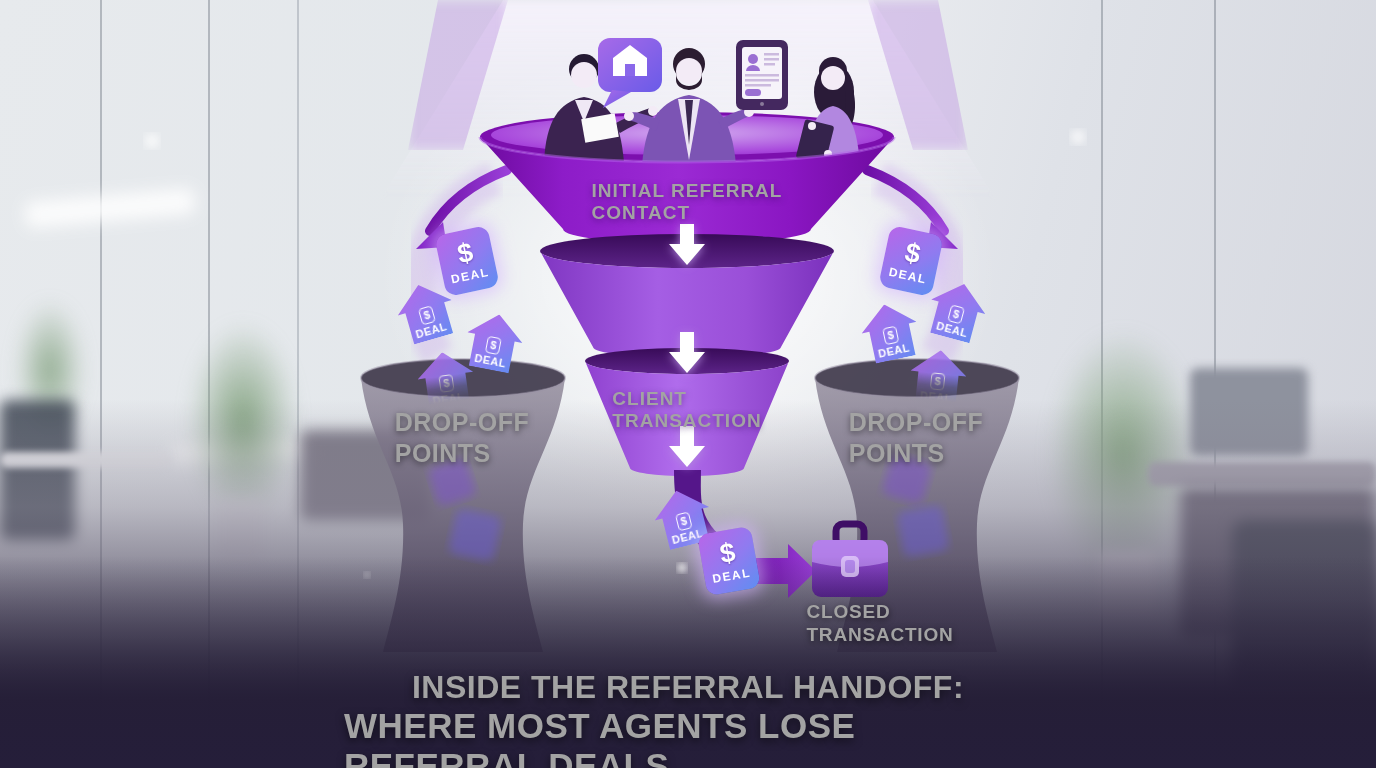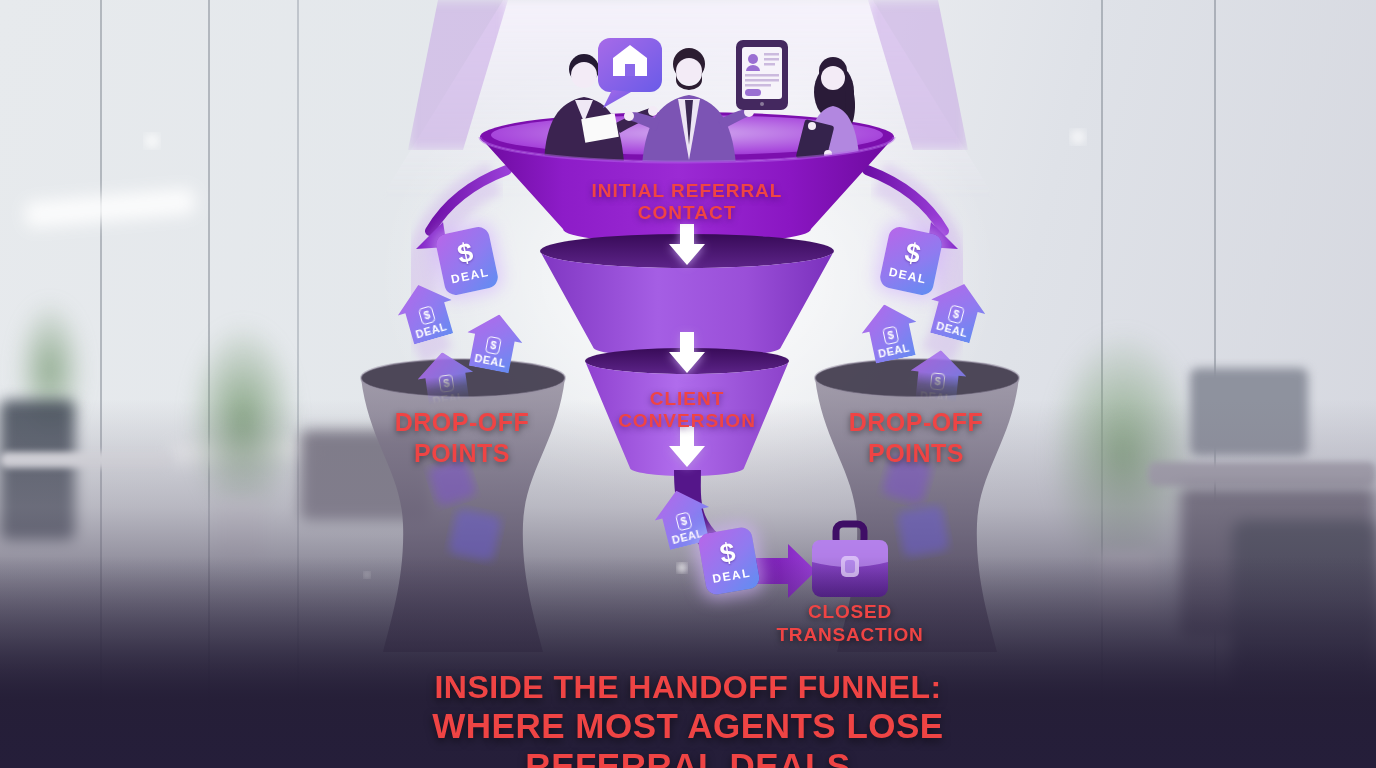--- a/index.html
+++ b/index.html
@@ -44,22 +44,22 @@
          justify-content:flex-end;padding-bottom:3px;box-sizing:border-box;
          filter:drop-shadow(0 0 8px rgba(214,182,255,.8));}
   .badge.house .dollar{font-size:11px;font-weight:700;border:1.5px solid rgba(255,255,255,.95);
          border-radius:4px;padding:0 3px;line-height:1.35;margin-bottom:1px;}
   .badge.house .deal{font-size:11px;font-weight:700;letter-spacing:.5px;}
   .badge.sinking{opacity:.88;
      -webkit-mask-image:linear-gradient(to bottom,#000 42%,rgba(0,0,0,.35) 64%,transparent 90%);
      mask-image:linear-gradient(to bottom,#000 42%,rgba(0,0,0,.35) 64%,transparent 90%);}
 
   
-  .label{position:absolute;z-index:5;transform:translate(-50%,-50%);color:#ef4444;font-weight:800;
-         text-align:center;white-space:pre-line;}
+  .label{position:absolute;z-index:5;transform:translate(-50%,-50%);color:#a3a3a3;font-weight:800;
+         white-space:pre-line;}
   .stage-label{font-size:19px;line-height:1.18;letter-spacing:1px;
          text-shadow:0 2px 6px rgba(50,0,90,.55);}
   .bucket-label{font-size:25px;line-height:1.22;letter-spacing:.5px;
          text-shadow:0 2px 6px rgba(0,0,0,.5);}
   .closed-label{font-size:19px;line-height:1.2;letter-spacing:.8px;
          text-shadow:0 2px 6px rgba(0,0,0,.55);}
   .title-line{z-index:6;letter-spacing:.5px;text-shadow:0 3px 8px rgba(0,0,0,.55);}
   .title-1{font-size:32px;}
   .title-2{font-size:35px;margin-top:18px;}
 </style>
@@ -324,26 +324,26 @@
     <span class="deal">DEAL</span>
   </div>
   <div class="badge sq" style="left:702px;top:530px;transform:rotate(-10deg);">
     <span class="dollar">$</span>
     <span class="deal">DEAL</span>
   </div>
 
   <div class="label stage-label" style="left:687px;top:202px;">INITIAL REFERRAL
 CONTACT</div>
   <div class="label stage-label" style="left:687px;top:410px;">CLIENT
-CONVERSION</div>
+TRANSACTION</div>
 
   <div class="label bucket-label" style="left:462px;top:437px;">DROP-OFF
 POINTS</div>
   <div class="label bucket-label" style="left:916px;top:437px;">DROP-OFF
 POINTS</div>
 
-  <div class="label closed-label" style="left:850px;top:624px;">CLOSED
+  <div class="label closed-label" style="left:880px;top:624px;">CLOSED
 TRANSACTION</div>
 
-  <div class="label title-line title-1" style="left:688px;top:687px;">INSIDE THE HANDOFF FUNNEL:</div>
+  <div class="label title-line title-1" style="left:688px;top:687px;">INSIDE THE REFERRAL HANDOFF:</div>
   <div class="label title-line title-2" style="left:688px;top:728px;">WHERE MOST AGENTS LOSE REFERRAL DEALS</div>
 
 </div>
 
 </body></html>

